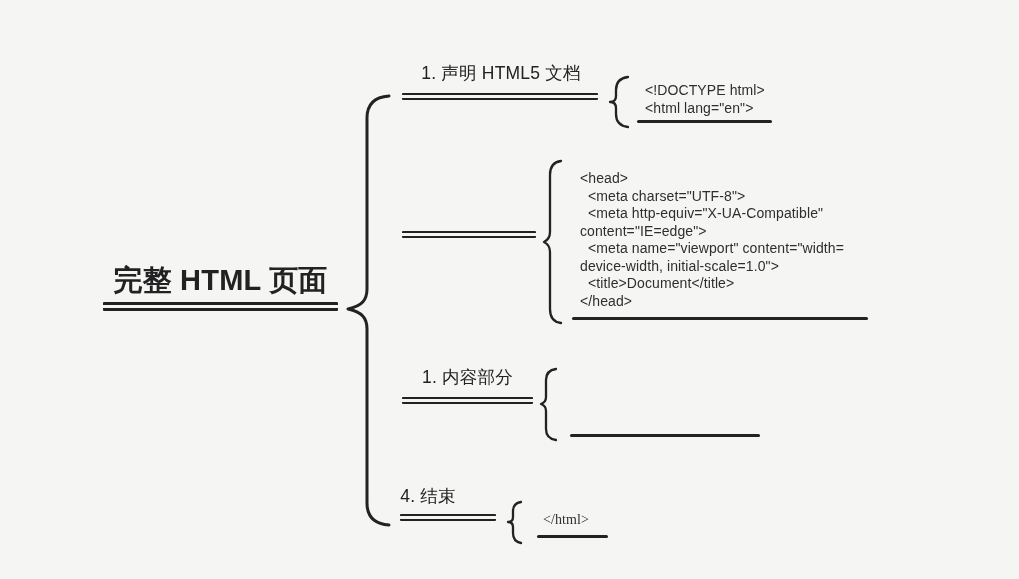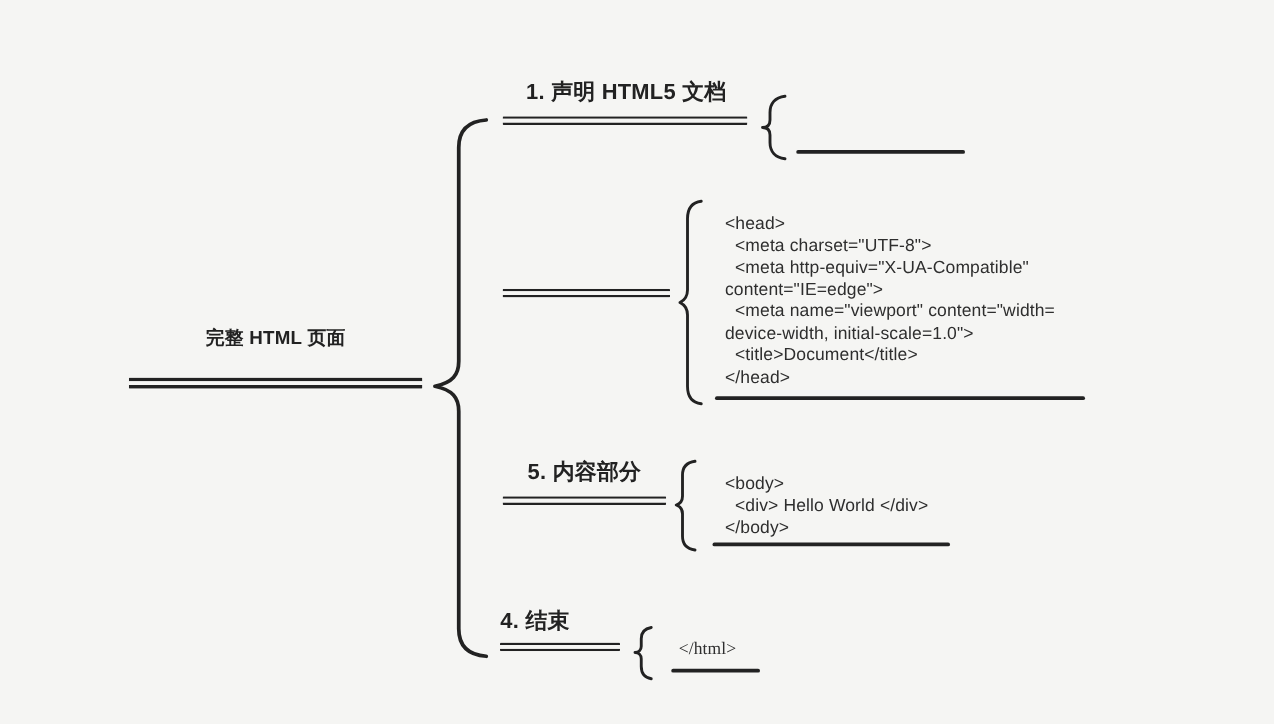--- a/index.html
+++ b/index.html
@@ -19,26 +19,26 @@
     overflow:hidden;
   }
   .topic-label{
     position:absolute;
     color:var(--ink);
     text-align:center;
     white-space:nowrap;
     letter-spacing:.2px;
   }
   .root-label{
-    font-size:15px;
+    font-size:29px;
     font-weight:600;
   }
   .branch-label{
     font-size:17.5px;
-    font-weight:700;
+    font-weight:400;
   }
   .rule-double{
     position:absolute;
     height:3px;
     border-top:2.6px solid var(--ink);
     border-bottom:2.6px solid var(--ink);
     border-radius:1px;
   }
   .rule-double.root-rule{
     height:3.4px;
@@ -77,44 +77,43 @@
 
   <svg class="brace" style="left:343px;top:88px;" width="52" height="447" viewBox="0 0 52 447">
     <path d="M 46 8 C 32 9, 24 16, 24 30 L 24 201 C 24 212, 19 218, 5 221 C 19 224, 24 230, 24 241 L 24 415 C 24 429, 32 436, 46 437" stroke-width="3"></path>
   </svg>
 
   <div class="topic-label branch-label" style="left:403px;top:61px;width:196px;">1. 声明 HTML5 文档</div>
   <div class="rule-double" style="left:402px;top:93px;width:196px;"></div>
   <svg class="brace" style="left:607px;top:74px;" width="24" height="56" viewBox="0 0 24 56">
     <path d="M 21 3 C 13 4, 9 9, 9 16 L 9 22 C 9 26, 7 28, 3 28 C 7 28, 9 30, 9 34 L 9 40 C 9 47, 13 52, 21 53" stroke-width="2.3"></path>
   </svg>
+  <div class="code-block" style="left:645px;top:82px;">&lt;!DOCTYPE html&gt;
+&lt;html lang="en"&gt;</div>
   <div class="rule-single" style="left:637px;top:120px;width:135px;"></div>
 
   <div class="rule-double" style="left:402px;top:231px;width:134px;"></div>
   <svg class="brace" style="left:542px;top:158px;" width="22" height="168" viewBox="0 0 22 168">
     <path d="M 19 3 C 11 4, 8 9, 8 17 L 8 74 C 8 79, 6 82, 2 84 C 6 86, 8 89, 8 94 L 8 151 C 8 159, 11 164, 19 165" stroke-width="2.3"></path>
   </svg>
   <div class="code-block" style="left:580px;top:170px;">&lt;head&gt;
   &lt;meta charset="UTF-8"&gt;
   &lt;meta http-equiv="X-UA-Compatible"
 content="IE=edge"&gt;
   &lt;meta name="viewport" content="width=
 device-width, initial-scale=1.0"&gt;
   &lt;title&gt;Document&lt;/title&gt;
 &lt;/head&gt;</div>
   <div class="rule-single" style="left:572px;top:317px;width:296px;"></div>
 
-  <div class="topic-label branch-label" style="left:402px;top:365px;width:131px;">5. 内容部分</div>
+  <div class="topic-label branch-label" style="left:402px;top:365px;width:131px;">1. 内容部分</div>
   <div class="rule-double" style="left:402px;top:397px;width:131px;"></div>
   <svg class="brace" style="left:539px;top:366px;" width="20" height="78" viewBox="0 0 20 78">
     <path d="M 17 3 C 10 4, 7 8, 7 14 L 7 31 C 7 35, 5 37, 2 38 C 5 39, 7 41, 7 45 L 7 63 C 7 69, 10 73, 17 74" stroke-width="2.3"></path>
   </svg>
-  <div class="code-block" style="left:580px;top:378px;">&lt;body&gt;
-  &lt;div&gt; Hello World &lt;/div&gt;
-&lt;/body&gt;</div>
   <div class="rule-single" style="left:570px;top:434px;width:190px;"></div>
 
   <div class="topic-label branch-label" style="left:380px;top:484px;width:96px;">4. 结束</div>
   <div class="rule-double" style="left:400px;top:514px;width:96px;"></div>
   <svg class="brace" style="left:506px;top:499px;" width="18" height="48" viewBox="0 0 18 48">
     <path d="M 15 3 C 9 4, 7 7, 7 12 L 7 18 C 7 21, 5 23, 2 23 C 5 23, 7 25, 7 28 L 7 34 C 7 39, 9 43, 15 44" stroke-width="2.3"></path>
   </svg>
   <div class="code-block" style="left:543px;top:511px;font-family:Liberation Serif, serif;">&lt;/html&gt;</div>
   <div class="rule-single" style="left:537px;top:535px;width:71px;"></div>
 

